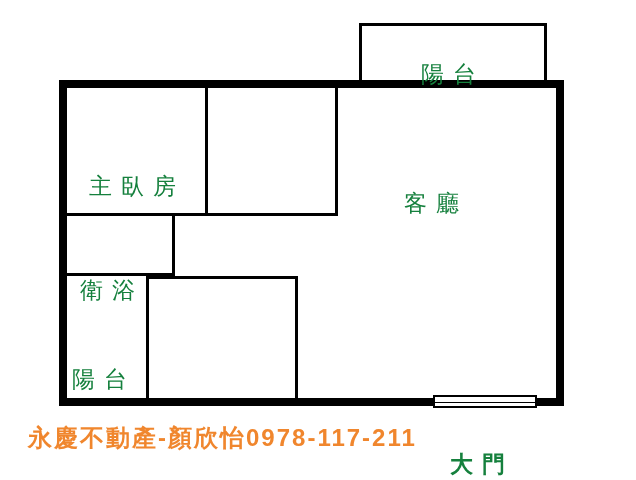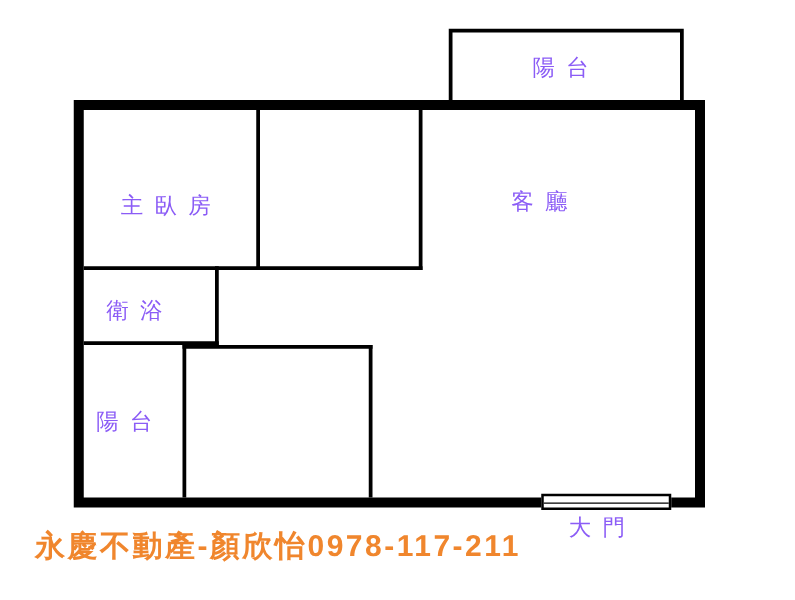--- a/index.html
+++ b/index.html
@@ -56,38 +56,39 @@
     position: absolute;
     left: 0; right: 0; top: 50%;
     height: 1px;
     background: #000;
   }
 
   
   .room-label {
     position: absolute;
     transform: translate(-50%, -50%);
-    font-size: 18px;
+    font-size: 23px;
     letter-spacing: 9px;
-    color: #8b5cf6;
+    color: #15803d;
     white-space: nowrap;
     z-index: 3;
+    margin-top: 42px;
   }
   .balcony-top-box .room-label {
     position: static;
     transform: none;
   }
-  .label-master-bedroom { left: 137px; top: 164px; }
+  .label-master-bedroom { left: 137px; top: 144px; }
   .label-guest-room     { left: 276px; top: 147px; }
   .label-living-room    { left: 436px; top: 161px; }
   .label-bathroom       { left: 112px; top: 248px; font-family: Liberation Serif, serif; }
   .label-balcony-bottom { left: 104px; top: 337px; }
   .label-kitchen        { left: 227px; top: 337px; }
   .label-dining-room    { left: 367px; top: 335px; }
-  .label-main-door      { left: 482px; top: 422px; z-index: 10; }
+  .label-main-door      { left: 482px; top: 422px; z-index: 10; font-weight: bold; }
 
   
   .agent-line {
     position: absolute;
     left: 28px; top: 426px;
     font-size: 24px;
     font-weight: bold;
     color: #F0862D;
     letter-spacing: 2px;
     white-space: nowrap;

